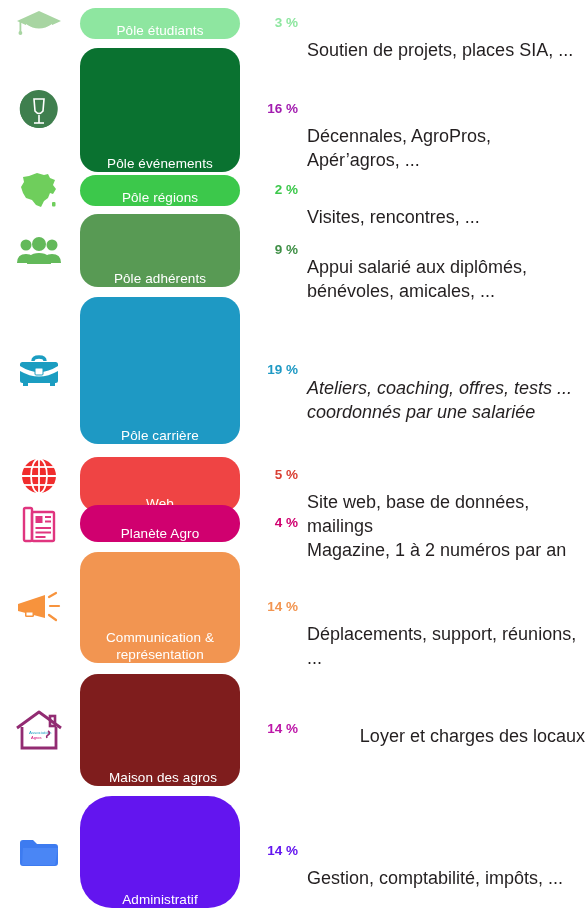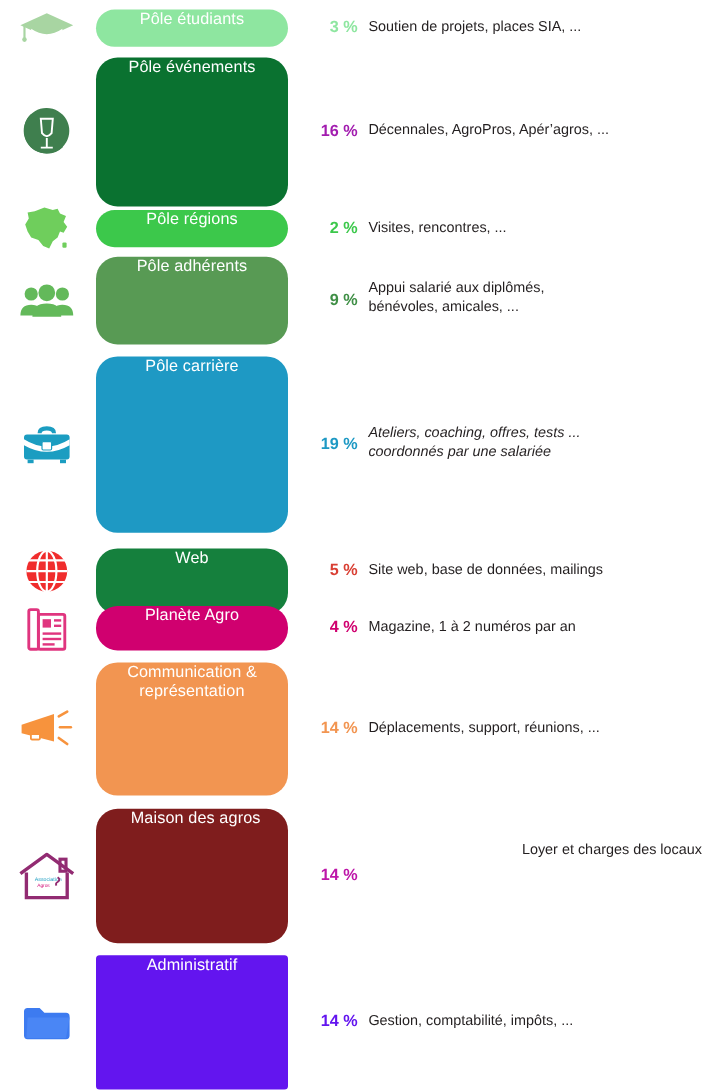--- a/index.html
+++ b/index.html
@@ -38,21 +38,21 @@
   }
   .icon-cell svg { display: block; }
 
   
   .bar {
     position: absolute;
     left: 80px;
     width: 160px;
     border-radius: 18px;
     display: flex;
-    align-items: flex-start;
+    align-items: flex-end;
     justify-content: center;
     box-sizing: border-box;
     padding: 0 6px;
   }
   .bar-label {
     color: #ffffff;
     font-size: 13.5px;
     line-height: 1.22;
     text-align: center;
     letter-spacing: 0.1px;
@@ -68,23 +68,24 @@
     font-size: 13.5px;
     font-weight: bold;
     white-space: nowrap;
   }
 
   
   .desc {
     position: absolute;
     left: 307px;
     width: 278px;
-    font-size: 12px;
+    font-size: 18px;
     line-height: 1.35;
     color: #231f20;
+    margin-top: 24px;
   }
 </style>
 </head>
 <body>
 
 <div id="chart">
     <div class="row" style="top: 0px;">
       <div class="icon-cell" style="top: -1.5px; height: 50px;">
         <svg width="46" height="30" viewBox="0 0 46 30">
           <path d="M23 2 L45 12 L23 22 L1 12 Z" fill="#a8d5a2"></path>
@@ -168,21 +169,21 @@
           <circle cx="19" cy="19" r="17" fill="#f02d2d"></circle>
           <g stroke="#ffffff" stroke-width="1.8" fill="none">
             <line x1="19" y1="2" x2="19" y2="36"></line>
             <line x1="2" y1="19" x2="36" y2="19"></line>
             <line x1="4" y1="10" x2="34" y2="10"></line>
             <line x1="4" y1="28" x2="34" y2="28"></line>
             <ellipse cx="19" cy="19" rx="8" ry="17"></ellipse>
           </g>
         </svg>
       </div>
-      <div class="bar" style="top: 457px; height: 55px; background: #15803d; border-radius: 18px;">
+      <div class="bar" style="top: 457px; height: 55px; background: #ef4444; border-radius: 18px;">
         <div class="bar-label">Web</div>
       </div>
       <div class="pct" style="color: rgb(217, 63, 51); top: 467px;">5 %</div>
       <div class="desc" style="top: 466px;">Site web, base de données, mailings</div>
     </div>
     <div class="row" style="top: 0px;">
       <div class="icon-cell" style="top: 498.5px; height: 50px;">
         <svg width="34" height="40" viewBox="0 0 34 40">
           <rect x="2" y="4" width="8" height="33" rx="1.5" fill="none" stroke="#e0357f" stroke-width="2.4"></rect>
           <rect x="10" y="8" width="22" height="29" rx="1.5" fill="none" stroke="#e0357f" stroke-width="2.4"></rect>
@@ -236,19 +237,19 @@
       <div class="pct" style="color: rgb(189, 22, 168); top: 721px;">14 %</div>
       <div class="desc" style="top: 700px; text-align: right;">Loyer et charges des locaux</div>
     </div>
     <div class="row" style="top: 0px;">
       <div class="icon-cell" style="top: 827px; height: 50px;">
         <svg width="42" height="32" viewBox="0 0 42 32">
           <path d="M2 7 q0 -3 3 -3 L15 4 L19 8 L37 8 q3 0 3 3 L40 27 q0 3 -3 3 L5 30 q-3 0 -3 -3 Z" fill="#3d7bf0"></path>
           <path d="M5 12 L40 12 L37 29 L4 29 Z" fill="#4a86f5"></path>
         </svg>
       </div>
-      <div class="bar" style="top: 796px; height: 112px; background: rgb(99, 21, 239); border-radius: 3px;">
+      <div class="bar" style="top: 796px; height: 112px; background: rgb(99, 21, 239); border-radius: 32px;">
         <div class="bar-label">Administratif</div>
       </div>
       <div class="pct" style="color: rgb(99, 21, 239); top: 843px;">14 %</div>
       <div class="desc" style="top: 842px;">Gestion, comptabilité, impôts, ...</div>
     </div>
   </div>
 
 </body></html>

